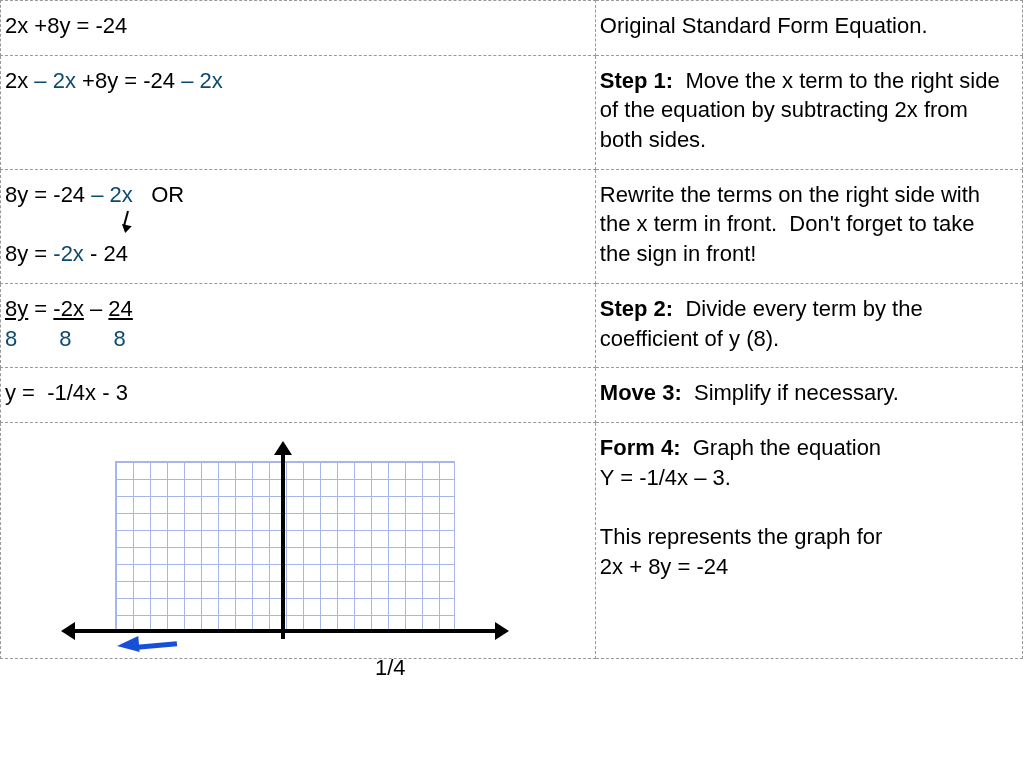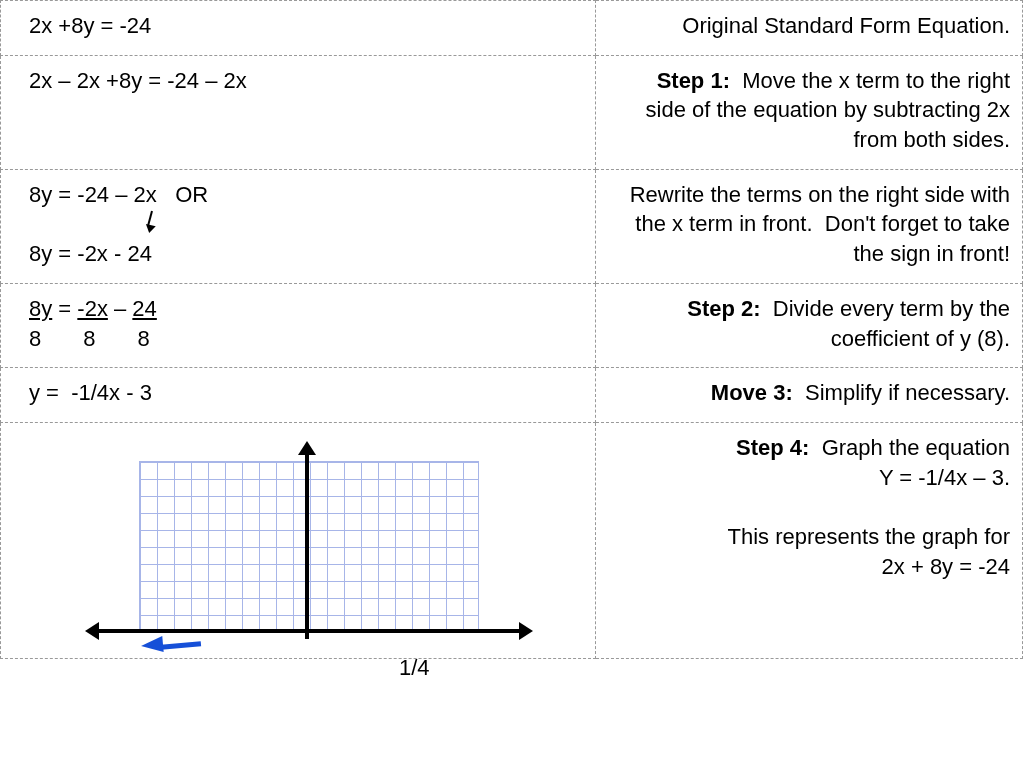--- a/index.html
+++ b/index.html
@@ -12,26 +12,26 @@
     height: 768px;
     overflow: hidden;
   }
   .tbl {
     border-collapse: collapse;
     width: 1023px;
   }
   .tbl td {
     border: 1px dashed #999;
     vertical-align: top;
-    padding: 10px 12px 14px 28px;
+    padding: 10px 12px 14px 4px;
     line-height: 1.35;
   }
   .tbl td.left  { width: 595px; }
-  .tbl td.right { width: 428px; text-align: right; }
-  .red { color: #000000; }
+  .tbl td.right { width: 428px; }
+  .red { color: #0c4a6e; }
   .b   { font-weight: bold; }
   .frac-line { text-decoration: underline; text-align: center; }
   .arrow-dn {
     position: relative;
     display:inline-block;
     width:22px; height:26px;
     vertical-align: top;
   }
   .arrow-dn::before{
     content:"";
@@ -155,16 +155,16 @@
         <td class="left">
           <div class="graph-wrap">
             <div class="grid"></div>
             <div class="y-axis"></div>
             <div class="x-axis"></div>
             <div class="blue-tail"></div>
             <div class="blue-arrow"></div>
             <div class="bottom-txt">1/4</div>
           </div>
         </td>
-        <td class="right"><span class="b">Step 4:</span>&nbsp; Graph the equation<br>Y = -1/4x – 3.<br><br>This represents the graph for<br>2x + 8y = -24</td>
+        <td class="right"><span class="b">Form 4:</span>&nbsp; Graph the equation<br>Y = -1/4x – 3.<br><br>This represents the graph for<br>2x + 8y = -24</td>
       </tr>
     </tbody>
 </table>
 
 </body></html>

